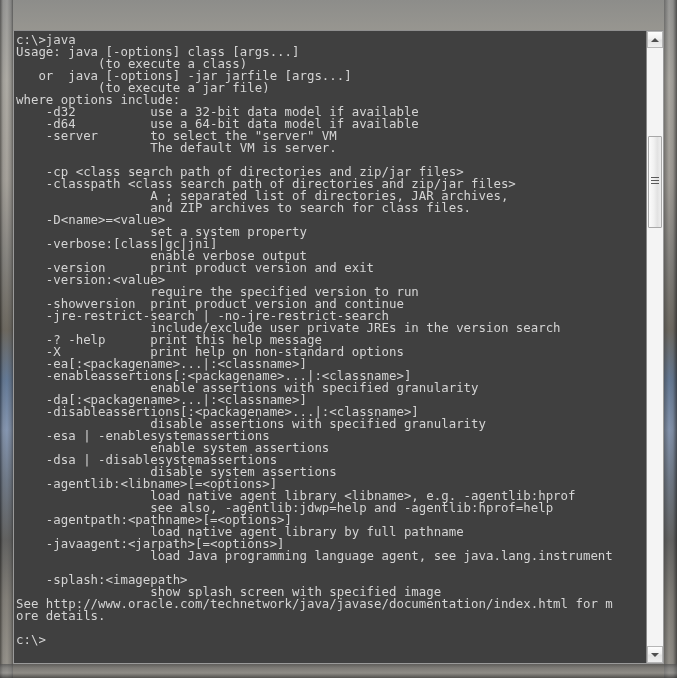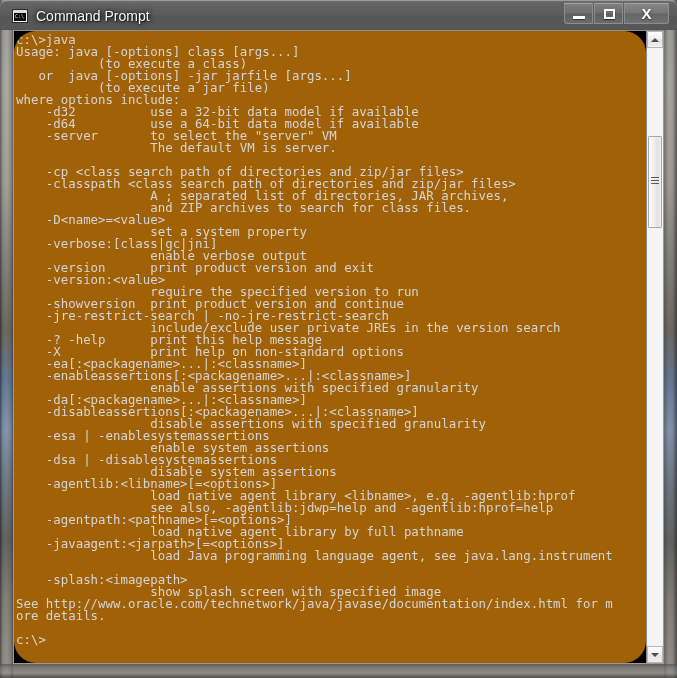--- a/index.html
+++ b/index.html
@@ -181,23 +181,22 @@
     border: 1px solid #9a9a9a;
     border-top: 1px solid #8f8f8f;
     box-sizing: border-box;
     overflow: hidden;
     display: flex;
   }
 
   #console {
     position: relative;
     flex: 1 1 auto;
-    background: #a16207;
-    overflow: hidden;
-    border-radius: 22px;
+    background: #404040;
+    overflow: hidden;
   }
 
   #console-text {
     margin: 0;
     padding: 3px 0 0 2px;
     font-family: "DejaVu Sans Mono", "Liberation Mono", monospace;
     font-size: 12.4px;
     line-height: 12px;
     letter-spacing: 0px;
     color: #d4d4d4;
@@ -266,44 +265,20 @@
 <body>
 
 <div id="desktop"></div>
 
 <div id="window">
 
   <div class="glass-left"></div>
   <div class="glass-right"></div>
   <div class="glass-bottom"></div>
 
-  <div id="titlebar">
-    <div id="titlebar-inner">
-
-      <div id="win-icon">
-        <div class="icon-bar"></div>
-        <div class="icon-screen">C:\</div>
-      </div>
-
-      <div id="win-title">Command Prompt</div>
-
-      <div id="caption-buttons">
-        <div class="cap-btn first">
-          <span class="glyph-min"></span>
-        </div>
-        <div class="cap-btn">
-          <span class="glyph-max"></span>
-        </div>
-        <div class="cap-btn close">
-          <span class="glyph-close">X</span>
-        </div>
-      </div>
-
-    </div>
-  </div>
 
   <div id="client">
 
     <div id="console">
       <pre id="console-text">c:\&gt;java
 Usage: java [-options] class [args...]
            (to execute a class)
    or  java [-options] -jar jarfile [args...]
            (to execute a jar file)
 where options include:

